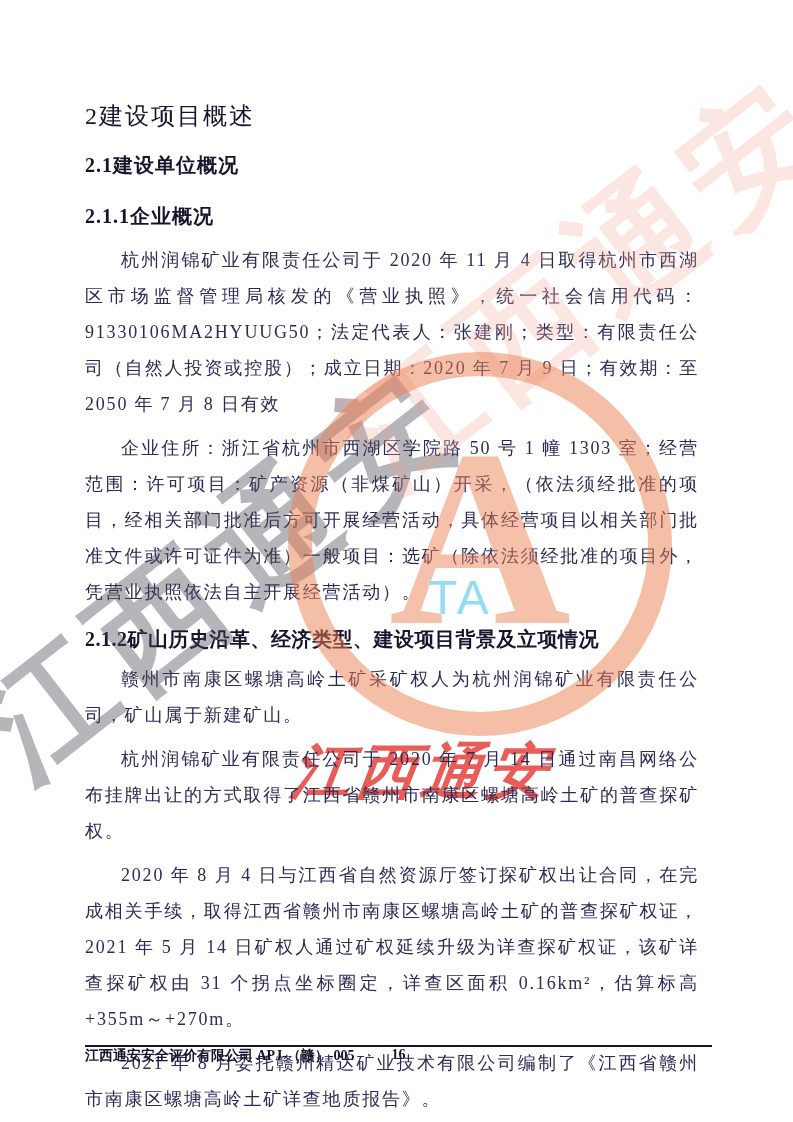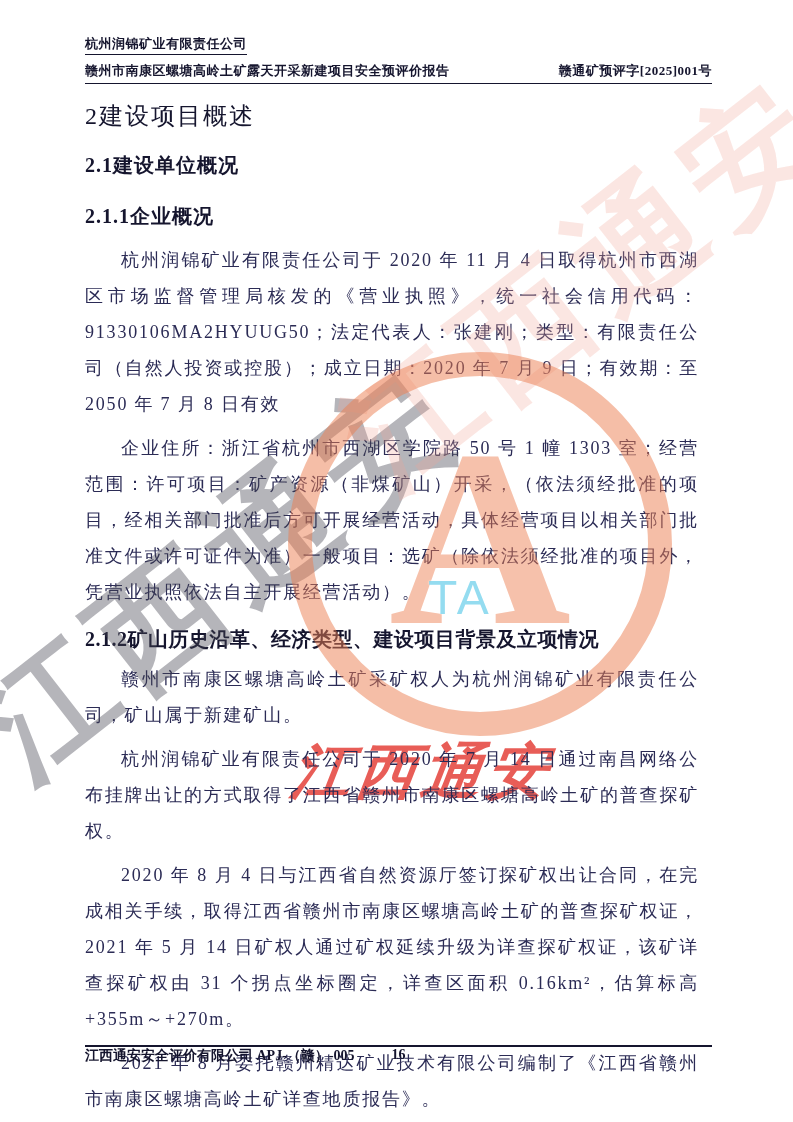--- a/index.html
+++ b/index.html
@@ -96,27 +96,20 @@
     color:rgba(225,48,40,0.78);
     letter-spacing:5px;
     transform:skewX(-8deg);
   }
 </style>
 </head>
 <body>
 
 <div class="page">
 
-  <div class="hdr">
-    <div class="hdr-line1">杭州润锦矿业有限责任公司</div>
-    <div class="hdr-line2">
-      <span>赣州市南康区螺塘高岭土矿露天开采新建项目安全预评价报告</span>
-      <span>赣通矿预评字[2025]001号</span>
-    </div>
-  </div>
 
   <div class="main">
     <div class="chapter-title">2建设项目概述</div>
 
     <div class="h2">2.1建设单位概况</div>
 
     <div class="h3">2.1.1企业概况</div>
 
     <p class="para first">杭州润锦矿业有限责任公司于 2020 年 11 月 4 日取得杭州市西湖区市场监督管理局核发的《营业执照》，统一社会信用代码：91330106MA2HYUUG50；法定代表人：张建刚；类型：有限责任公司（自然人投资或控股）；成立日期：2020 年 7 月 9 日；有效期：至 2050 年 7 月 8 日有效</p>
 

